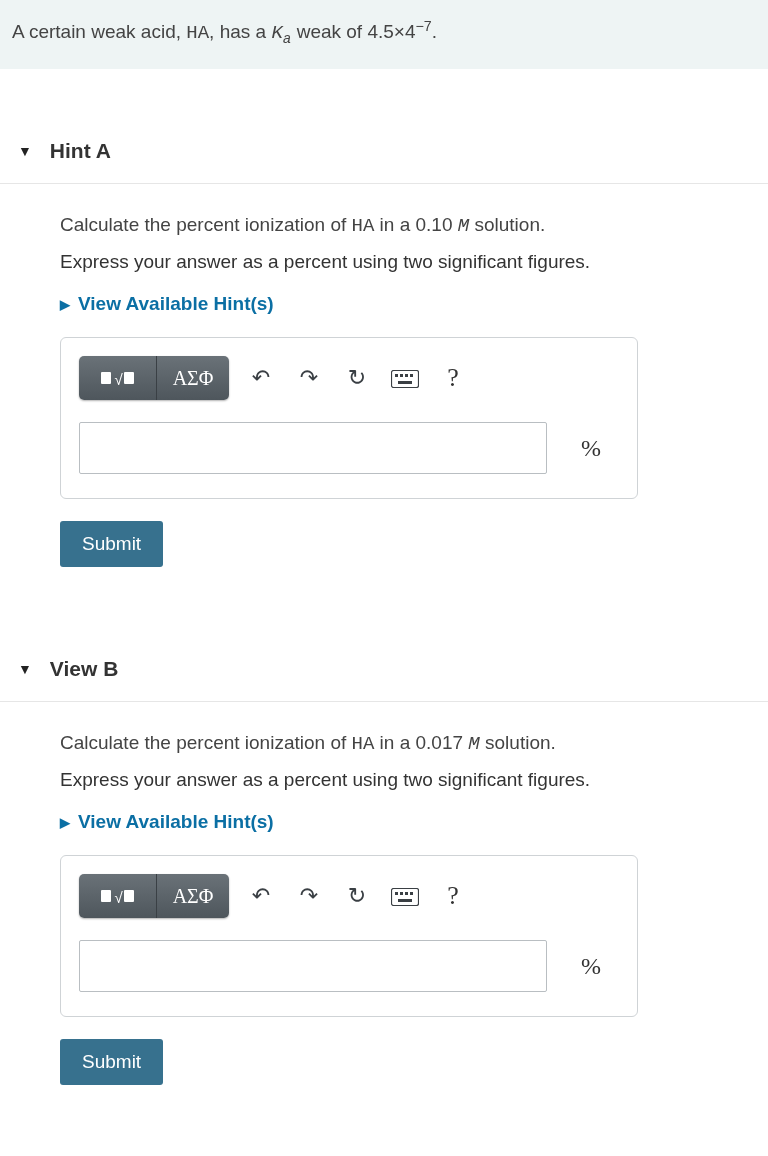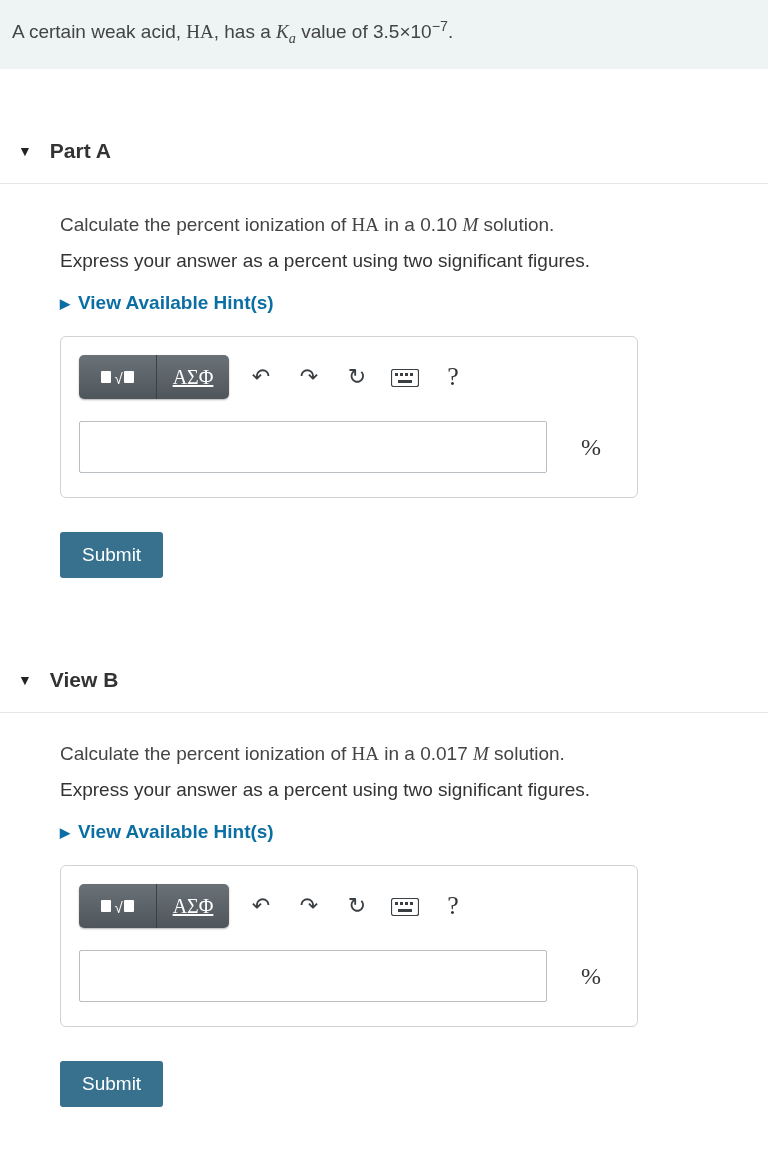--- a/index.html
+++ b/index.html
@@ -9,21 +9,21 @@
     background: #fff;
     color: #333;
     width: 768px;
   }
   .intro {
     background: #eef4f4;
     padding: 18px 12px 22px 12px;
     font-size: 19px;
     color: #444;
   }
-  .serif { font-family: Liberation Serif, serif; }
+  .serif { font-family: Liberation Mono, monospace; }
   .ka-sub { font-size: 0.75em; vertical-align: sub; font-style: italic; }
   .k-val sup { font-size: 0.75em; }
   .part-header {
     display: flex;
     align-items: center;
     gap: 18px;
     padding: 34px 12px 20px 18px;
     background: #fff;
     border-bottom: 1px solid #e6e6e6;
     margin-top: 36px;
@@ -86,21 +86,21 @@
     display: inline-flex;
     align-items: center;
     justify-content: center;
     background: linear-gradient(#6a7278, #4e565c);
     color: #fff;
     font-size: 20px;
     border-right: 1px solid #3a4045;
     cursor: pointer;
     position: relative;
   }
-  .tb-btn:last-child { border-right: none; text-decoration: underline; }
+  .tb-btn:last-child { border-right: none; }
   .tb-btn.templates { width: 78px; }
   .tb-btn.greek { width: 72px; font-family: Georgia, serif; }
   .tb-icon {
     color: #3a3f44;
     font-size: 22px;
     width: 48px;
     text-align: center;
     cursor: pointer;
   }
   .tb-icon.kbd { position: relative; }
@@ -124,44 +124,44 @@
   .unit {
     width: 56px;
     display: flex;
     align-items: center;
     justify-content: center;
     font-size: 24px;
     font-family: Georgia, serif;
     color: #333;
   }
   .submit-btn {
-    margin-top: 34px;
+    margin-top: 22px;
     background: #37718e;
     color: #fff;
     border: none;
     font-size: 19px;
     padding: 12px 22px;
     border-radius: 3px;
     cursor: pointer;
   }
   
   .tmpl-cell { display:inline-block; width:10px; height:12px; background:#fff; margin:0 1px; border-radius:1px; }
   .tmpl-wrap { display:inline-flex; align-items:center; }
   .tmpl-root { font-size:15px; margin-left:2px; position:relative; top:1px;}
 </style>
 </head>
 <body>
 
 <div class="intro">
-  <span>A certain weak acid, </span><span class="serif">HA</span><span>, has a </span><span class="serif" style="font-style:italic"><span>K</span><span class="ka-sub">a</span></span><span> value of </span><span class="k-val"><span>3.5×10</span><sup>−7</sup></span><span>.</span>
+  <span>A certain weak acid, </span><span class="serif">HA</span><span>, has a </span><span class="serif" style="font-style:italic"><span>K</span><span class="ka-sub">a</span></span><span> weak of </span><span class="k-val"><span>4.5×4</span><sup>−7</sup></span><span>.</span>
 </div>
 
 <div class="part-header">
   <span class="tri">▼</span>
-  <span class="pt-title">Part A</span>
+  <span class="pt-title">Hint A</span>
 </div>
 <div class="part-body">
   <div class="prompt">
     <span>Calculate the percent ionization of </span><span class="serif">HA</span><span> in a 0.10 </span><span class="serif" style="font-style:italic">M</span><span> solution.</span>
   </div>
   <div class="prompt-bold">Express your answer as a percent using two significant figures.</div>
   <div class="hints">
     <span class="tri-r">▶</span>
     <span>View Available Hint(s)</span>
   </div>

